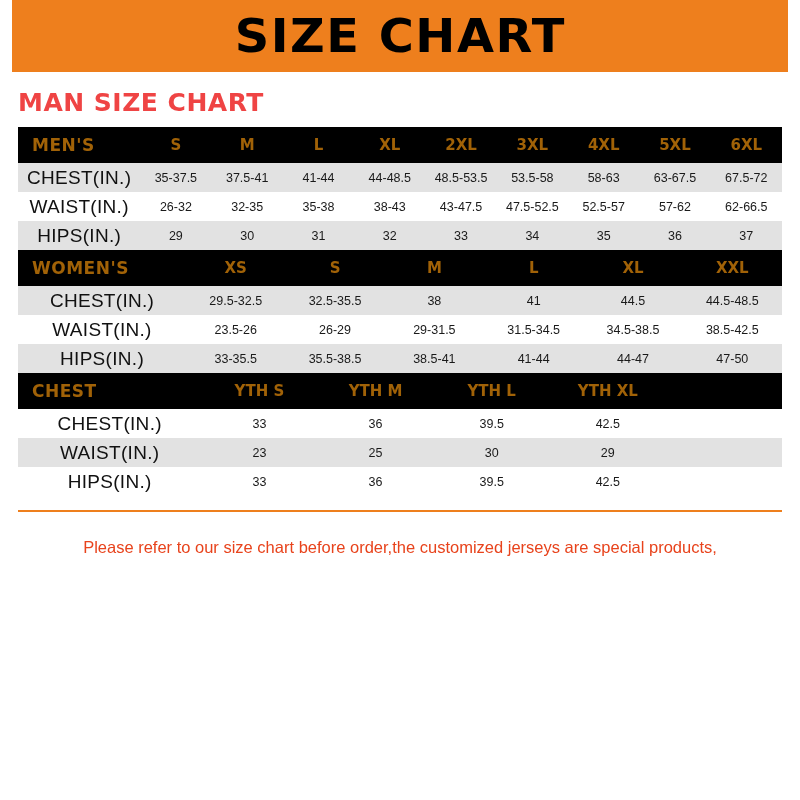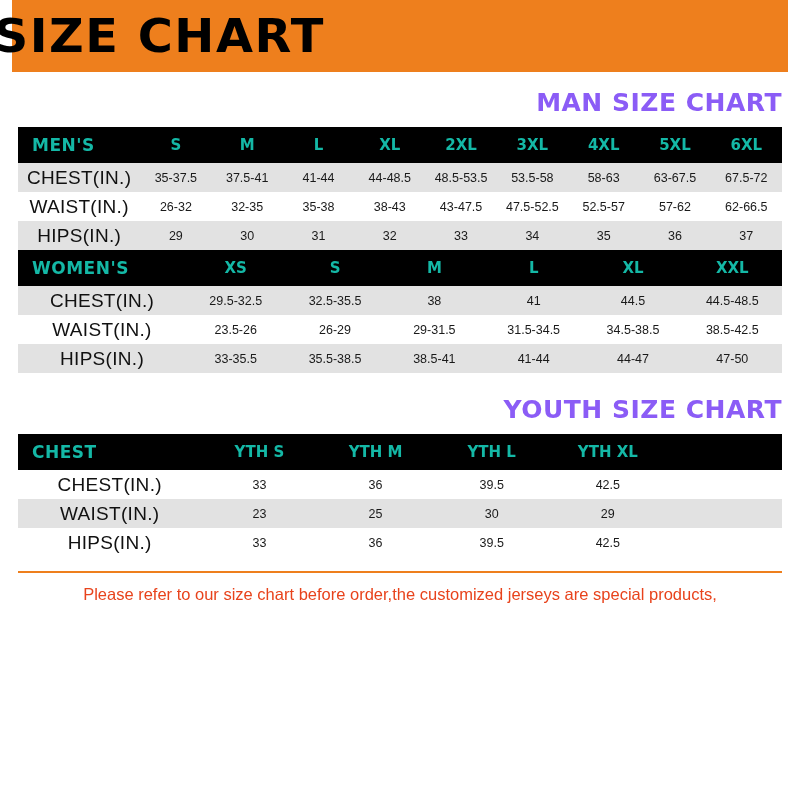--- a/index.html
+++ b/index.html
@@ -17,20 +17,21 @@
     position: relative;
     background: #ffffff;
     overflow: hidden;
   }
   
   .banner {
     height: 72px;
     background: #ee7f1d;
     display: flex;
     align-items: center;
+    justify-content: center;
     position: relative;
   }
   .banner-title {
     font-family: "DejaVu Sans", sans-serif;
     font-weight: bold;
     font-size: 46px;
     letter-spacing: 1.5px;
     color: #000000;
     line-height: 1;
     transform: scaleX(1.04);
@@ -41,25 +42,25 @@
     bottom: 0;
     width: 12px;
     background: #ffffff;
   }
   .banner-white-l { left: 0; }
   .banner-white-r { right: 0; }
 
   
   .section { padding: 0 18px; }
   .section-title {
-    text-align: right;
+    text-align: left;
     font-family: "DejaVu Sans", sans-serif;
     font-weight: bold;
     font-size: 25px;
-    color: #8b5cf6;
+    color: #ef4444;
     letter-spacing: 0.5px;
   }
   .sec1-title { margin: 16px 0 10px; }
   .sec2-title { margin: 22px 0 10px; }
   .sec3-title { margin: 22px 0 10px; }
 
   table.chart {
     border-collapse: collapse;
     width: 100%;
     table-layout: fixed;
@@ -67,21 +68,21 @@
   table.chart th, table.chart td {
     text-align: center;
     font-size: 12.5px;
     color: #1a1a1a;
     padding: 0;
     height: 29px;
     font-family: "Liberation Sans", sans-serif;
   }
   table.chart thead tr { background: #000000; height: 36px; }
   table.chart thead th {
-    color: #14b8a6;
+    color: #a16207;
     font-size: 15px;
     font-weight: bold;
     height: 20px;
     font-family: "DejaVu Sans", sans-serif;
   }
   table.chart thead th.rowlabel {
     text-align: left;
     padding-left: 14px;
     font-size: 17px;
     letter-spacing: 0.5px;
@@ -96,21 +97,21 @@
 
   
   .men col.c0 { width: 16%; }
   .women col.c0 { width: 22%; }
   .youth col.c0 { width: 24%; }
 
   
   .note {
     margin: 14px 18px 0;
     border-top: 2px solid #ee7f1d;
-    padding-top: 10px;
+    padding-top: 24px;
     text-align: center;
     color: #e8431c;
     font-size: 16.5px;
     line-height: 1.45;
     font-family: "Liberation Sans", sans-serif;
   }
   .note div { white-space: nowrap; }
 </style>
 </head>
 <body>
@@ -241,21 +242,20 @@
           <td>38.5-41</td>
           <td>41-44</td>
           <td>44-47</td>
           <td>47-50</td>
         </tr>
       </tbody>
     </table>
   </div>
 
   <div class="section">
-    <div class="section-title sec3-title">YOUTH SIZE CHART</div>
     <table class="chart youth">
       <colgroup>
           <col class="c0">
           <col>
           <col>
           <col>
           <col>
           <col>
         </colgroup>
       <thead>

